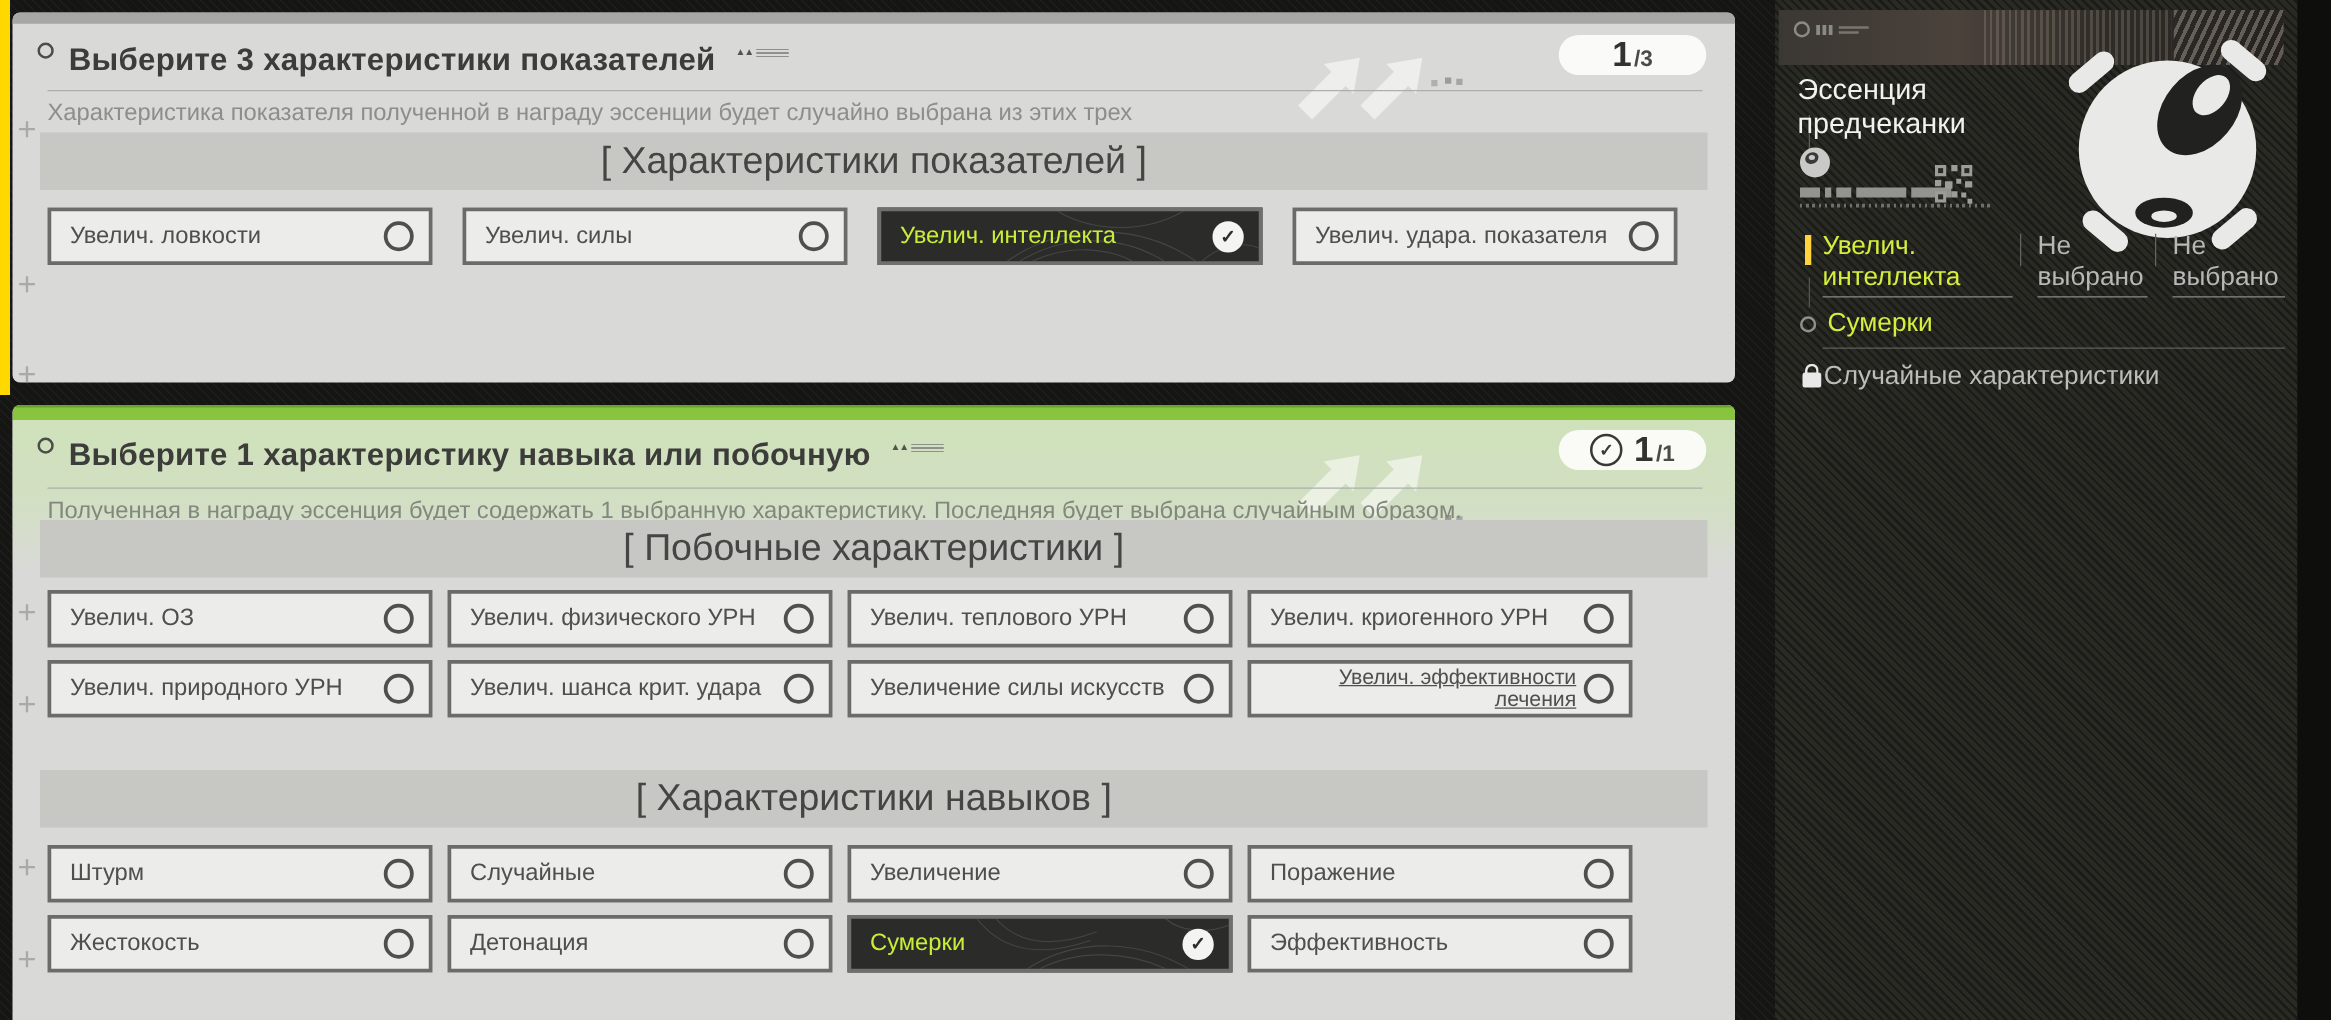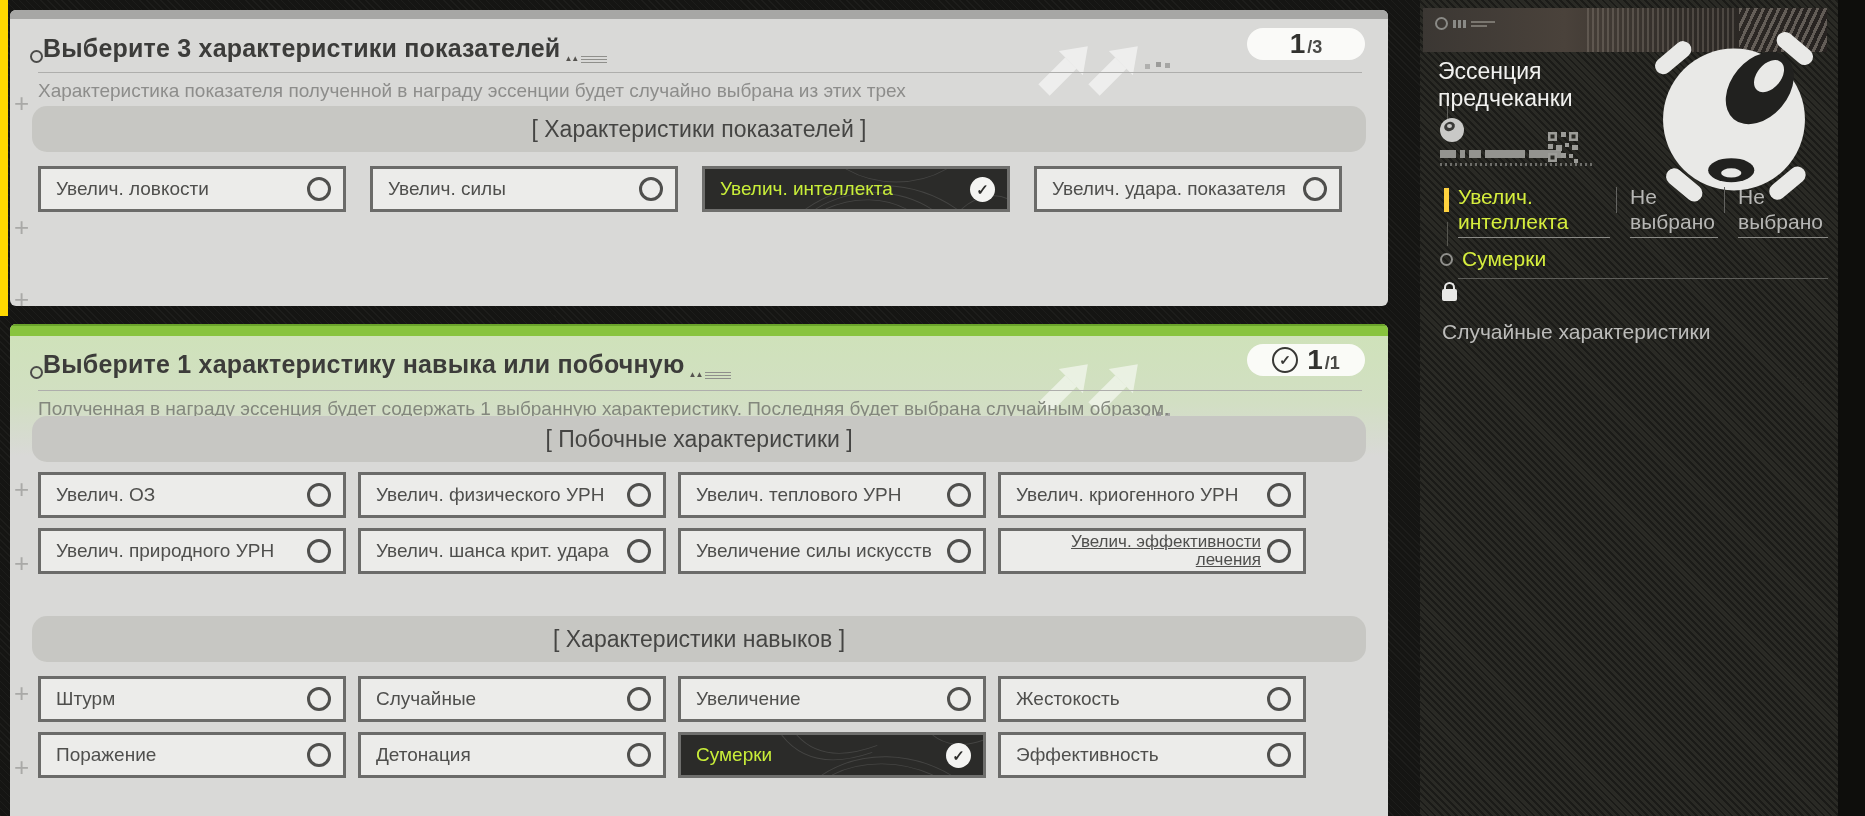--- a/index.html
+++ b/index.html
@@ -13,21 +13,21 @@
   
   .edge-yellow{position:absolute;left:0;top:0;width:8px;height:316px;background:#ffd800;}
   
   .panel{position:absolute;left:10px;width:1378px;background:#d9d9d7;border-radius:6px;overflow:hidden;}
   .panel1{top:10px;height:296px;}
   .panel2{top:324px;height:492px;border-radius:6px 6px 0 0;}
   .p1-strip{position:absolute;top:0;left:0;right:0;height:9px;background:#a7a7a5;}
   .p2-bar{position:absolute;top:0;left:0;right:0;height:12px;background:#88c43e;box-shadow:inset 0 2px 0 #6aa32b;}
   .p2-head{position:absolute;top:12px;left:0;right:0;height:120px;
     background:linear-gradient(180deg,#cfe2ba 0%,#d2dfc3 55%,rgba(217,217,215,0) 100%);}
-  .title-row{position:absolute;left:20px;display:flex;align-items:flex-end;gap:0;z-index:3;}
+  .title-row{position:absolute;left:20px;display:flex;align-items:flex-start;gap:12px;z-index:3;}
   .p1 .title-row{top:24px;}
   .p2 .title-row{top:26px;}
   .bullet{width:9px;height:9px;border:2px solid #4c4c4a;border-radius:50%;flex:none;}
   .panel-title{font-size:25px;font-weight:bold;color:#3c3c3a;letter-spacing:.2px;white-space:nowrap;}
   .stamp{display:flex;align-items:center;gap:3px;margin-left:4px;margin-top:4px;}
   .stamp .tri{font-size:8px;color:#55534f;letter-spacing:-1px;line-height:8px;}
   .stamp .sl{display:block;width:26px;height:7px;
     background:repeating-linear-gradient(180deg,#8f8f8b 0 1px,transparent 1px 3px);}
   .hairline{position:absolute;left:28px;right:26px;height:1px;background:#aeaeac;z-index:2;}
   .p1 .hairline{top:62px;}
@@ -37,21 +37,21 @@
   .pill{position:absolute;right:23px;height:32px;border-radius:16px;background:rgba(252,252,250,0.95);
     display:flex;align-items:baseline;justify-content:center;padding:0 16px;min-width:86px;z-index:4;line-height:32px;gap:2px;}
   .p1 .pill{top:18px;}
   .p2 .pill{top:20px;}
   .pill-num{font-size:28px;font-weight:bold;color:#32322f;}
   .pill-den{font-size:18px;font-weight:bold;color:#4a4a47;}
   .ring-check{align-self:center;width:22px;height:22px;border:2px solid #383835;border-radius:50%;
     display:flex;align-items:center;justify-content:center;margin-right:7px;flex:none;}
   .ring-check span{font-size:14px;font-weight:bold;color:#383835;line-height:1;}
   .section-bar{position:absolute;left:22px;width:1334px;height:46px;background:#c7c7c3;
-    text-align:center;line-height:46px;font-size:23px;color:#454543;z-index:2;border-radius:15px;}
+    text-align:center;line-height:46px;font-size:30px;color:#454543;z-index:2;}
   
   .opt-grid{position:absolute;left:28px;display:grid;grid-template-columns:repeat(4,308px);gap:10px 12px;z-index:2;}
   .opt{position:relative;height:46px;box-sizing:border-box;border:3px solid #6b6b69;background:#ececea;
     display:flex;align-items:center;justify-content:space-between;padding:0 12px 0 15px;overflow:hidden;cursor:pointer;}
   .opt-label{font-size:19px;line-height:20px;color:#4f4f4d;position:relative;z-index:2;padding-right:6px;}
   .radio{flex:none;width:24px;height:24px;border:3px solid #4f4f4d;border-radius:50%;box-sizing:border-box;position:relative;z-index:2;}
   .opt.sel{background:#2b2b29;border-color:#6f6f6d;}
   .opt.sel .opt-label{color:#c9ee39;}
   .check{flex:none;width:25px;height:25px;border-radius:50%;background:#f4f4f2;display:flex;align-items:center;justify-content:center;position:relative;z-index:2;}
   .check span{font-size:15px;font-weight:bold;color:#2e2e2c;line-height:1;}
@@ -98,21 +98,21 @@
   .slot.sel .slot-label{color:#d6ee3d;}
   .slot.empty .slot-label{color:#b7b7b5;}
   .marker-yellow{position:absolute;left:-14px;top:4px;width:5px;height:24px;background:#ffd23e;}
   .slot-underline{position:absolute;left:0;height:1px;background:#8a8a86;top:53px;}
   .slot-div{position:absolute;top:3px;width:1px;height:26px;background:#636360;}
   .connector{position:absolute;left:27px;top:222px;width:1px;height:24px;background:#55554f;z-index:2;}
   .skill-row{position:absolute;left:20px;top:247px;display:flex;align-items:center;gap:9px;z-index:3;}
   .skill-row .dot{width:9px;height:9px;border:2px solid #8f8f8b;border-radius:50%;flex:none;}
   .skill-label{font-size:21px;color:#d6ee3d;}
   .skill-underline{position:absolute;left:38px;top:278px;width:370px;height:1px;background:#5e5e5a;z-index:3;}
-  .lock-row{position:absolute;left:22px;top:289px;display:flex;align-items:flex-start;gap:16px;z-index:3;flex-direction:column;}
+  .lock-row{position:absolute;left:22px;top:289px;display:flex;align-items:flex-end;gap:2px;z-index:3;}
   .lock{position:relative;width:15px;height:12px;background:#e9e9e7;border-radius:2px;flex:none;margin-bottom:3px;}
   .lock:before{content:"";position:absolute;left:2px;top:-7px;width:7px;height:8px;border:2.5px solid #e9e9e7;border-bottom:none;border-radius:6px 6px 0 0;}
   .lock-label{font-size:21px;color:#bcbcba;}
 </style>
 </head>
 <body>
 
 <div class="edge-yellow"></div>
 
 <div class="panel panel1 p1">
@@ -271,25 +271,25 @@
     </div>
     <div class="opt">
       <span class="opt-label">Случайные</span>
       <span class="radio"></span>
     </div>
     <div class="opt">
       <span class="opt-label">Увеличение</span>
       <span class="radio"></span>
     </div>
     <div class="opt">
+      <span class="opt-label">Поражение</span>
+      <span class="radio"></span>
+    </div>
+    <div class="opt">
       <span class="opt-label">Жестокость</span>
-      <span class="radio"></span>
-    </div>
-    <div class="opt">
-      <span class="opt-label">Поражение</span>
       <span class="radio"></span>
     </div>
     <div class="opt">
       <span class="opt-label">Детонация</span>
       <span class="radio"></span>
     </div>
     <div class="opt sel">
       <svg class="topo" viewBox="0 0 300 46" preserveAspectRatio="none">
           <g fill="none" stroke="rgba(255,255,255,0.12)" stroke-width="1">
         <path d="M100 0 C120 30 150 36 190 20"></path>

